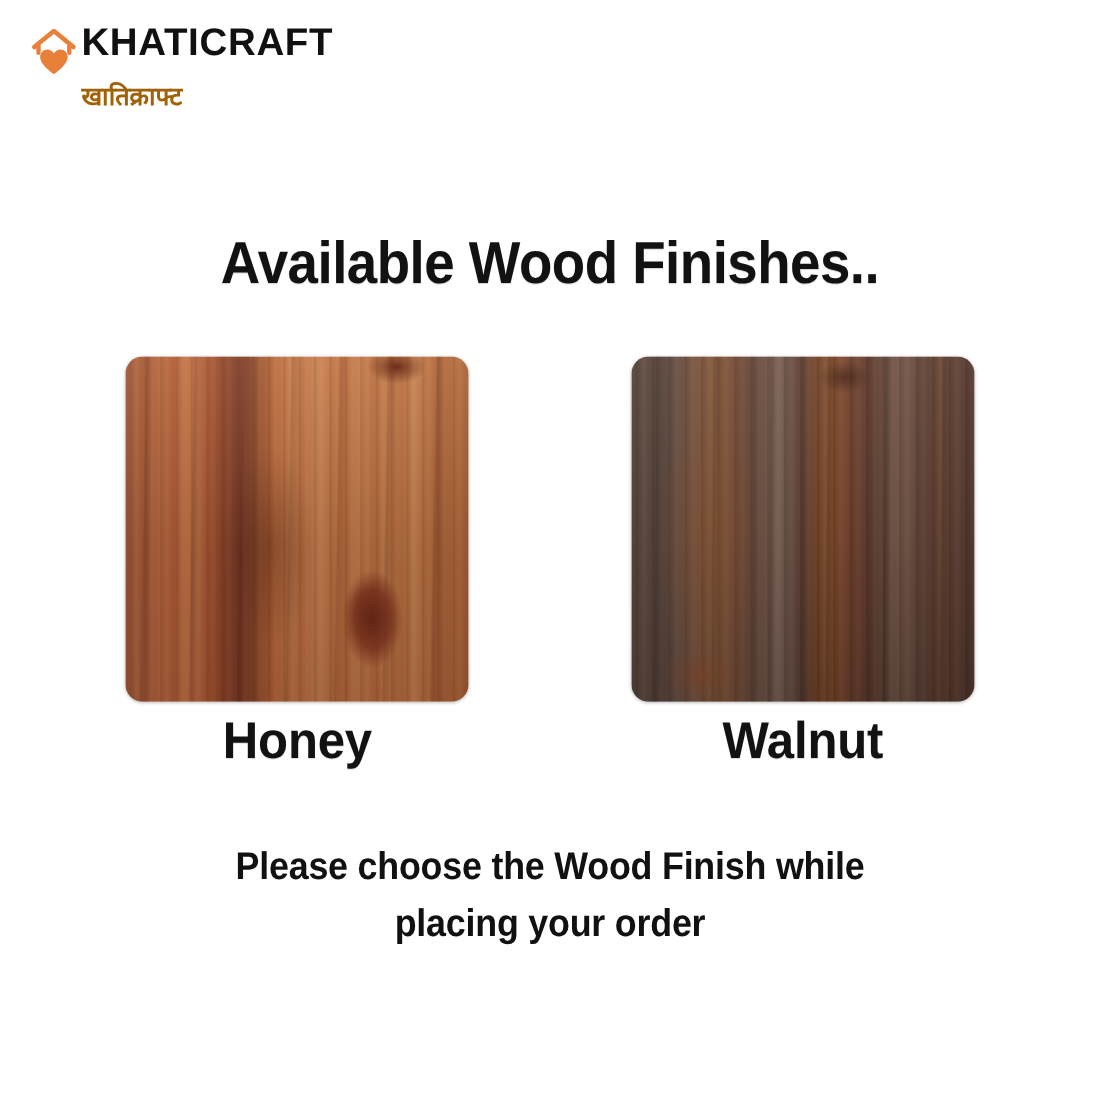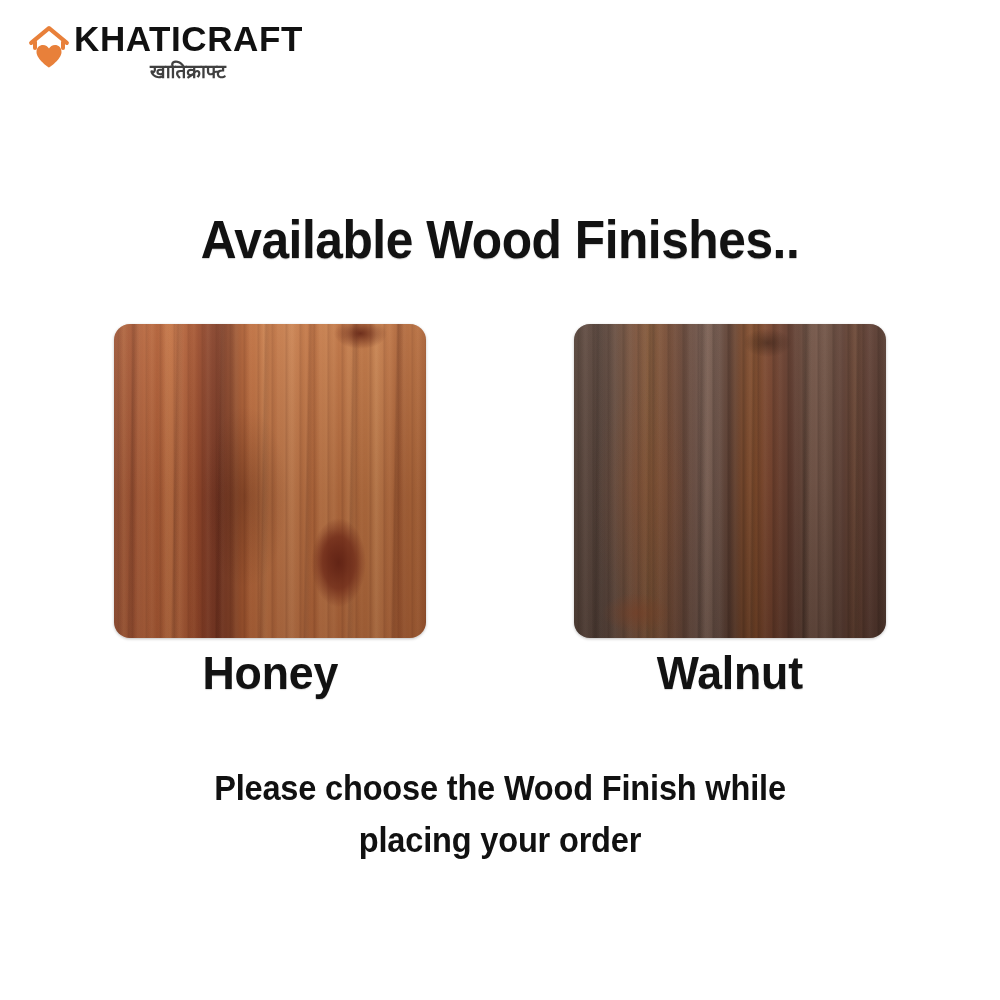--- a/index.html
+++ b/index.html
@@ -34,39 +34,39 @@
   }
   .brand-mark {
     width: 42px;
     height: 46px;
     flex: 0 0 auto;
     margin-top: 4px;
   }
   .brand-words {
     display: flex;
     flex-direction: column;
-    align-items: center;
+    align-items: flex-start;
     line-height: 1;
   }
   .brand-name {
     font-family: "Liberation Sans", sans-serif;
     font-weight: 700;
     font-size: 35px;
     letter-spacing: 0.6px;
     color: #111111;
     line-height: 38px;
     white-space: nowrap;
   }
   .brand-sub {
     font-family: "DejaVu Sans", sans-serif;
     font-weight: 700;
-    font-size: 19px;
-    color: #404040;
+    font-size: 23px;
+    color: #a16207;
     line-height: 24px;
-    margin-top: 1px;
+    margin-top: 18px;
     margin-right: 1px;
     white-space: nowrap;
   }
 
   
   .headline {
     position: absolute;
     left: 0;
     top: 208px;
     width: 1000px;

